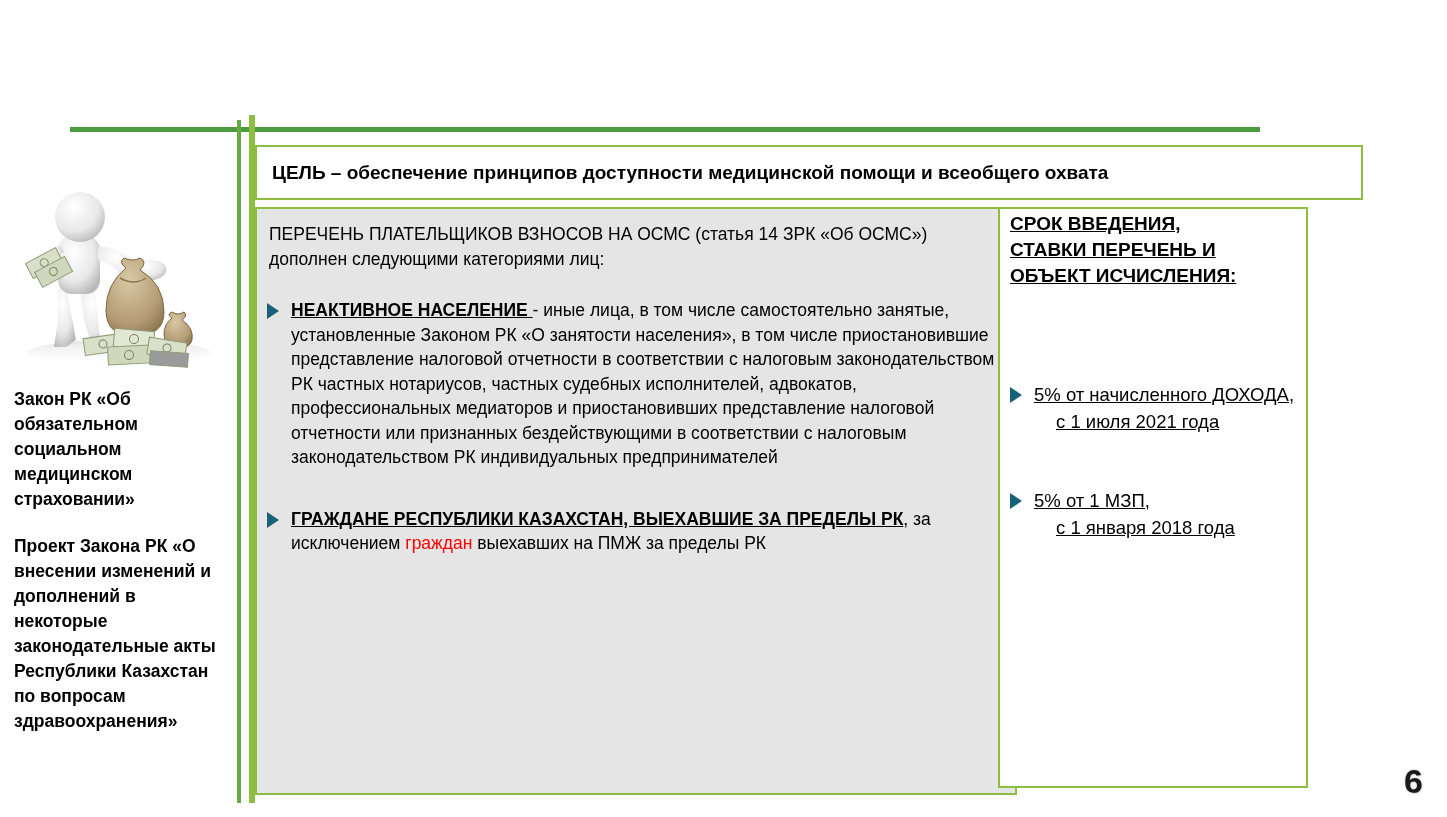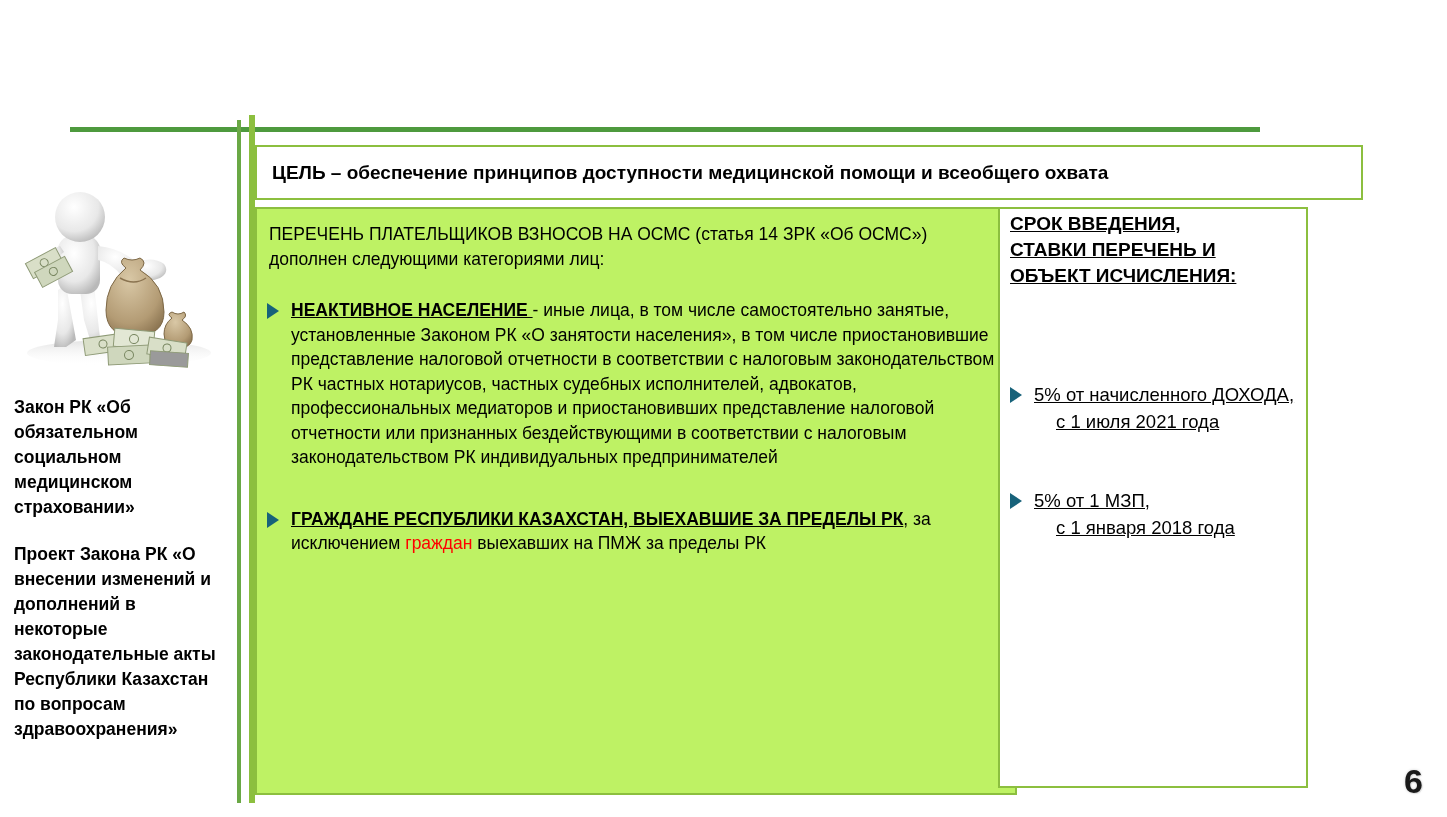--- a/index.html
+++ b/index.html
@@ -50,21 +50,21 @@
   .illus{
     position:relative;
     width:220px;height:185px;
     overflow:hidden;
   }
   .sidebar-text{
     font-size:17.5px;
     font-weight:bold;
     line-height:25px;
     color:#000;
-    margin-top:20px;
+    margin-top:12px;
     width:216px;
   }
   .sidebar-text.second{margin-top:22px;}
 
   
   .goal-box{
     position:absolute;
     left:255px; top:145px; width:1108px; height:55px;
     border:2.5px solid #8cbf3f;
     box-sizing:border-box;
@@ -76,21 +76,21 @@
     padding-left:15px;
     white-space:nowrap;
   }
 
   
   .main-panel{
     position:absolute;
     left:255px; top:207px; width:762px; height:588px;
     border:2.5px solid #8cbf3f;
     box-sizing:border-box;
-    background:#bef264;
+    background:#e5e5e5;
     padding:10px 14px 0 10px;
   }
   .intro{
     font-size:17.5px;
     line-height:25px;
     color:#000;
     margin:3px 0 0 2px;
   }
   .bullet-row{
     display:flex;

